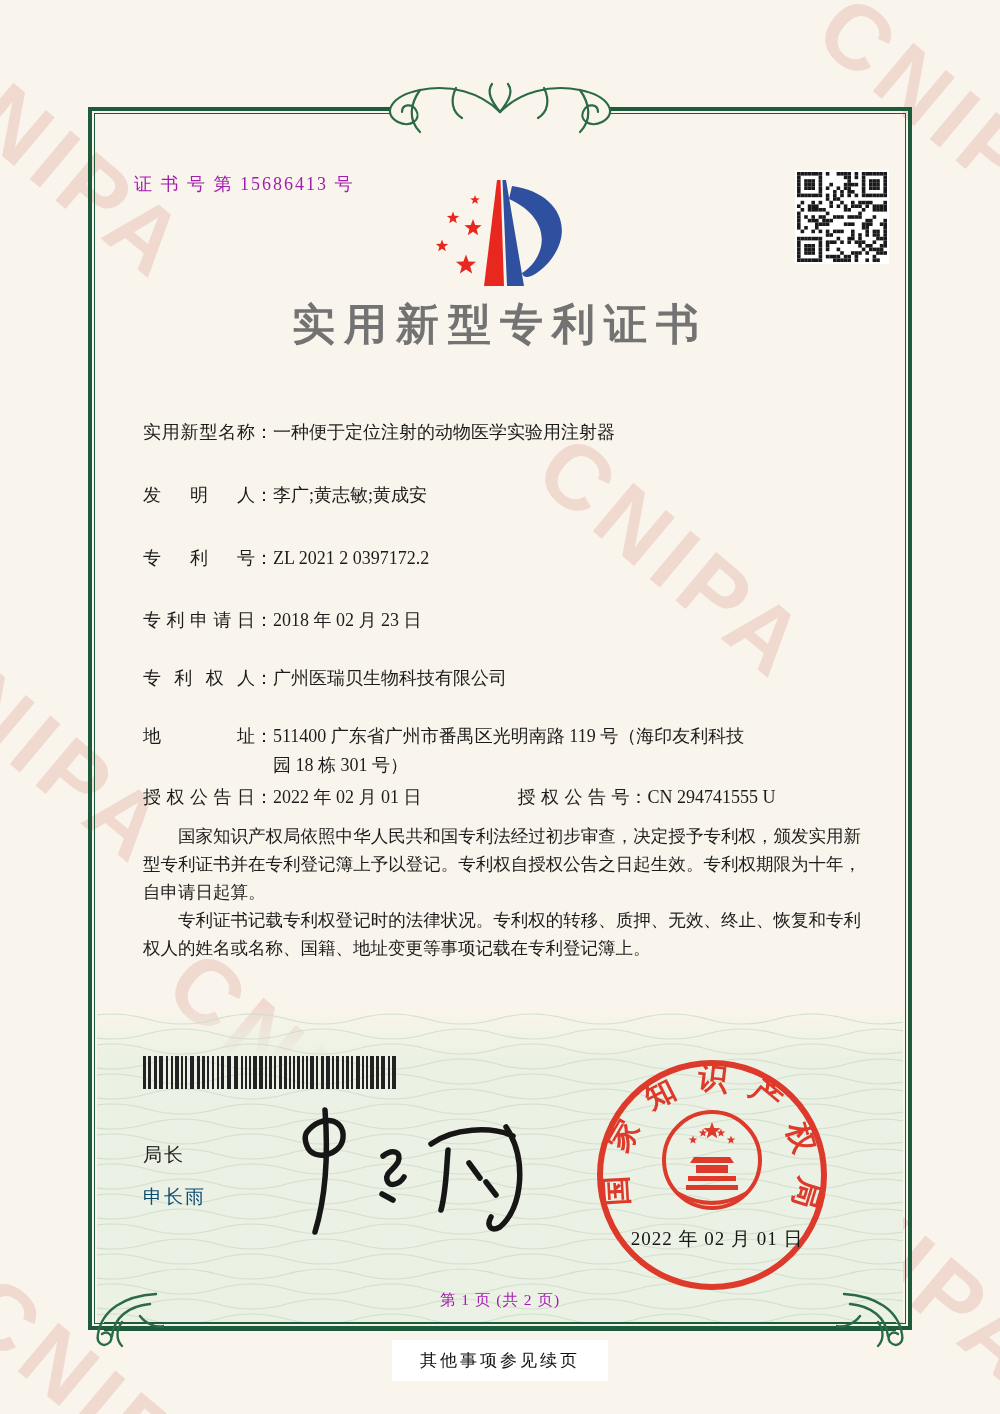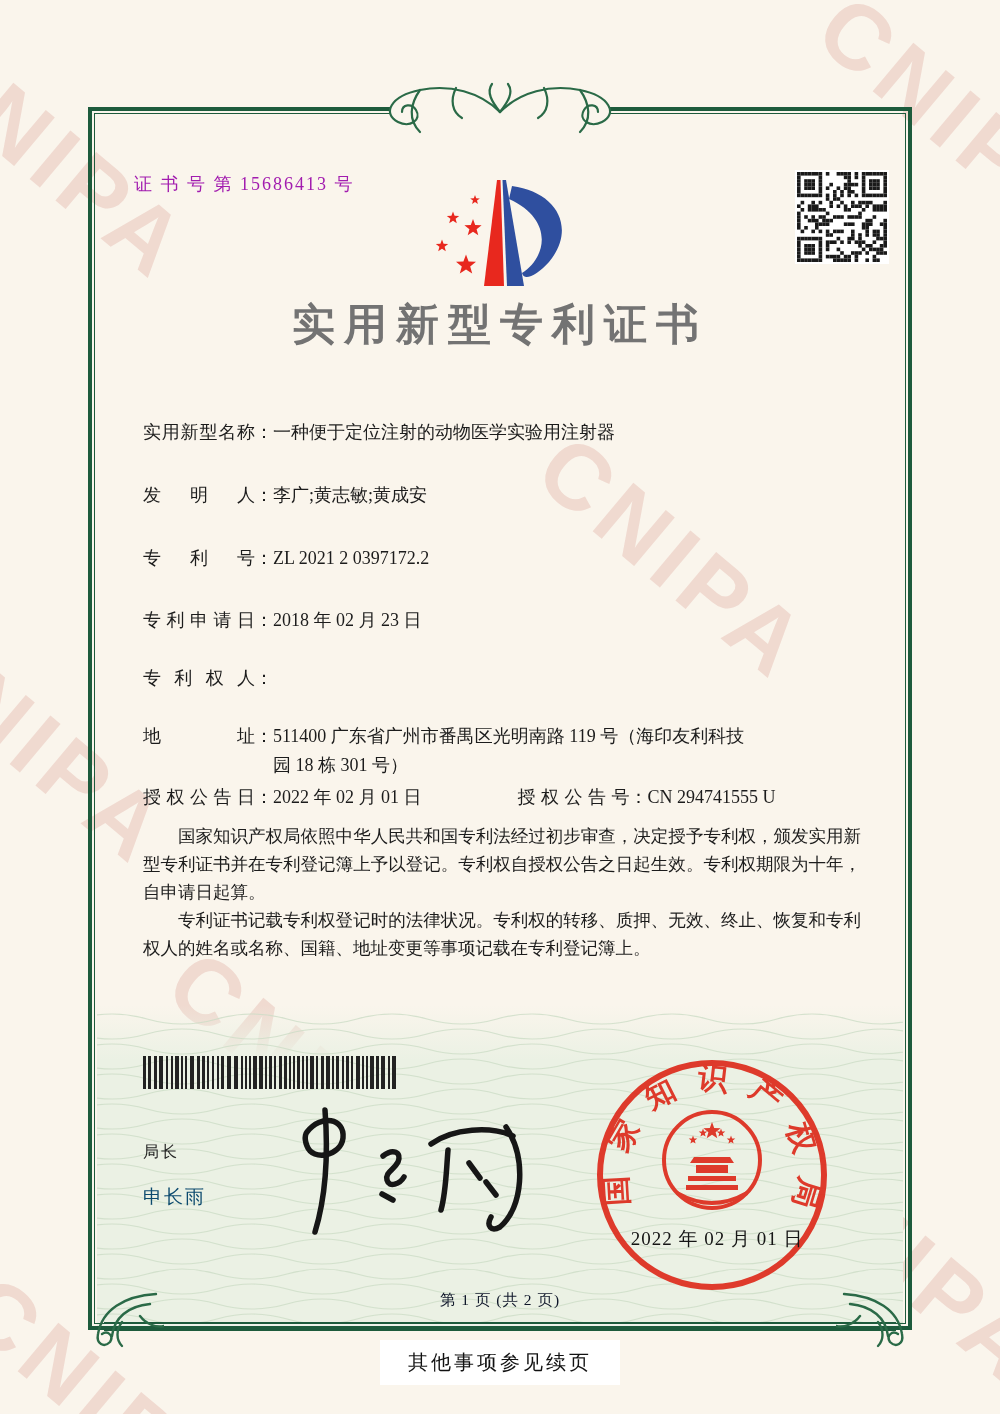--- a/index.html
+++ b/index.html
@@ -85,43 +85,43 @@
   .paras{
     position:absolute;left:143px;top:822px;width:718px;
     font-size:17.5px;line-height:28px;color:#1c1c1c;
     text-align:justify;
   }
   .paras p{margin:0;text-indent:2em;}
   .barcode{position:absolute;left:143px;top:1056px;}
   .signer-role{
     position:absolute;left:143px;top:1142px;
     font-family:"Liberation Sans","DejaVu Sans",sans-serif;
-    font-size:16px;color:#222;letter-spacing:2px;
+    font-size:19px;color:#222;letter-spacing:2px;
   }
   .signer-name{
     position:absolute;left:143px;top:1184px;
     font-family:"Liberation Sans","DejaVu Sans",sans-serif;
     font-size:19px;color:#0c4a6e;letter-spacing:2px;
   }
   .signature{position:absolute;left:255px;top:1100px;}
   .seal{position:absolute;left:582px;top:1045px;}
   .seal-date{
     position:absolute;left:612px;top:1226px;width:210px;
     text-align:center;font-size:19px;color:#151515;letter-spacing:1px;
     z-index:4;
   }
   .page-info{
     position:absolute;left:0;top:1290px;width:100%;
-    text-align:center;font-size:15.5px;letter-spacing:1px;color:#0f172a;
+    text-align:center;font-size:15.5px;letter-spacing:1px;color:#a21caf;
     z-index:4;
   }
   .note-box{
     position:absolute;left:50%;top:1340px;transform:translateX(-50%);
     background:#ffffff;padding:9px 28px;
-    font-size:20px;letter-spacing:3px;color:#111;
+    font-size:17px;letter-spacing:3px;color:#111;
     z-index:6;white-space:nowrap;
   }
 </style>
 </head>
 <body>
 
 <div class="page">
 
   <div id="wm-layer">
       <div class="wm" style="left: -35px; top: 15px;">CNIPA</div>
@@ -514,20 +514,21 @@
           <span class="value">2018 年 02 月 23 日</span>
   </div>
         <div class="field-row" style="top: 664px;">
     <span class="spread">
             <span>专</span>
             <span>利</span>
             <span>权</span>
             <span>人</span>
           </span>
           <span class="colon">：</span>
+          <span class="value">广州医瑞贝生物科技有限公司</span>
   </div>
         <div class="field-row" style="top: 722px;">
     <span class="spread">
             <span>地</span>
             <span>址</span>
           </span>
           <span class="colon">：</span>
           <span class="value" style="max-width: 478px;">511400 广东省广州市番禺区光明南路 119 号（海印友利科技园 18 栋 301 号）</span>
   </div>
       </div>

